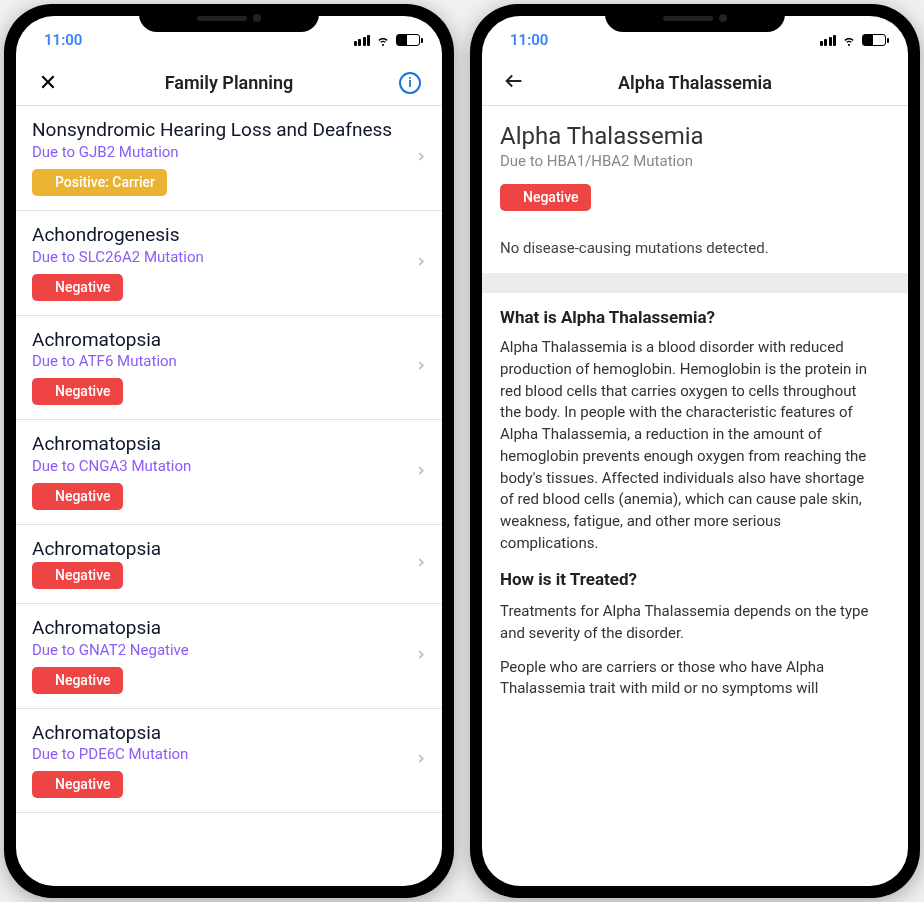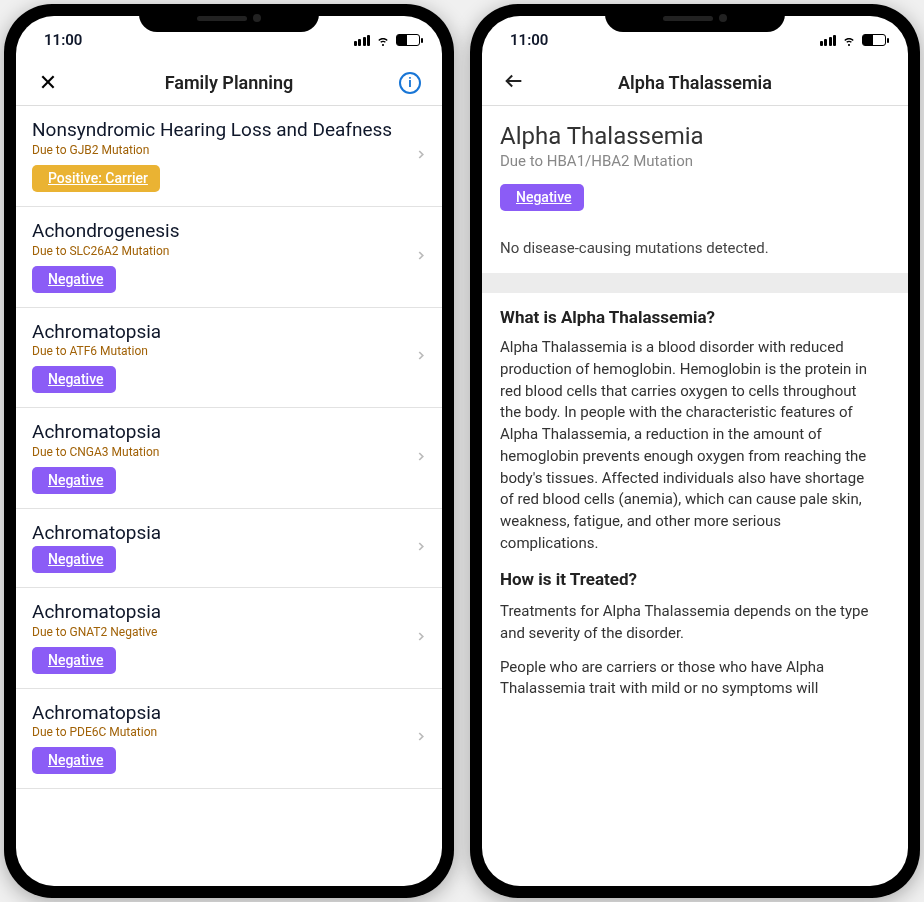--- a/index.html
+++ b/index.html
@@ -58,21 +58,21 @@
     width:8px; height:8px; background:#222; border-radius:50%;
   }
   .status-bar {
     height: 40px;
     display: flex;
     justify-content: space-between;
     align-items: center;
     padding: 0 22px 0 28px;
     font-size: 15px;
     font-weight: 600;
-    color: #0f172a;
+    color: #3b82f6;
     margin-top: 4px;
   }
   .status-icons { display:flex; align-items:center; gap:5px; }
   .signal-bars { display:flex; align-items:flex-end; gap:1.5px; }
   .signal-bars span { width:3px; background:#000; border-radius:1px; }
   .signal-bars span:nth-child(1){height:5px;}
   .signal-bars span:nth-child(2){height:7px;}
   .signal-bars span:nth-child(3){height:9px;}
   .signal-bars span:nth-child(4){height:11px;}
   .wifi-icon svg { width:16px; height:16px; display:block; }
@@ -107,37 +107,36 @@
   .content::-webkit-scrollbar { display:none; }
 
   
   .list-item {
     padding: 12px 16px 14px 16px;
     border-bottom:1px solid #e2e2e2;
     position:relative;
     cursor:pointer;
   }
   .item-title { font-size:19px; color:#0f172a; margin-bottom:1px; line-height:1.25;}
-  .item-sub { font-size:12px; color:#a16207; margin-bottom:8px; }
+  .item-sub { font-size:15px; color:#8b5cf6; margin-bottom:8px; }
   .chevron {
     position:absolute; right:14px; top:50%; transform:translateY(-50%);
     color:#bbb;
   }
   .chevron svg { width:14px; height:14px; }
   .badge {
     display:inline-block;
-    padding:5px 12px 6px 16px;
+    padding:5px 12px 6px 23px;
     border-radius:5px;
     color:#fff;
     font-size:14px;
     font-weight:500;
-    text-decoration:underline;
   }
   .badge-positive { background:#eab333; }
-  .badge-negative { background:#8b5cf6; }
+  .badge-negative { background:#ef4444; }
 
   
   .detail-header { padding: 16px 18px; }
   .detail-title { font-size:24px; font-weight:400; color:#333; margin-bottom:2px; }
   .detail-sub { font-size:15px; color:#888; margin-bottom:14px; }
   .detail-summary { font-size:15px; color:#444; margin-top:28px; }
   .section-divider { height:10px; background:#ececec; }
   .section { padding: 14px 18px 16px 18px; }
   .section-heading { font-size:17px; font-weight:700; color:#222; margin-bottom:10px; }
   .section-body { font-size:15px; color:#333; line-height:1.45; }

